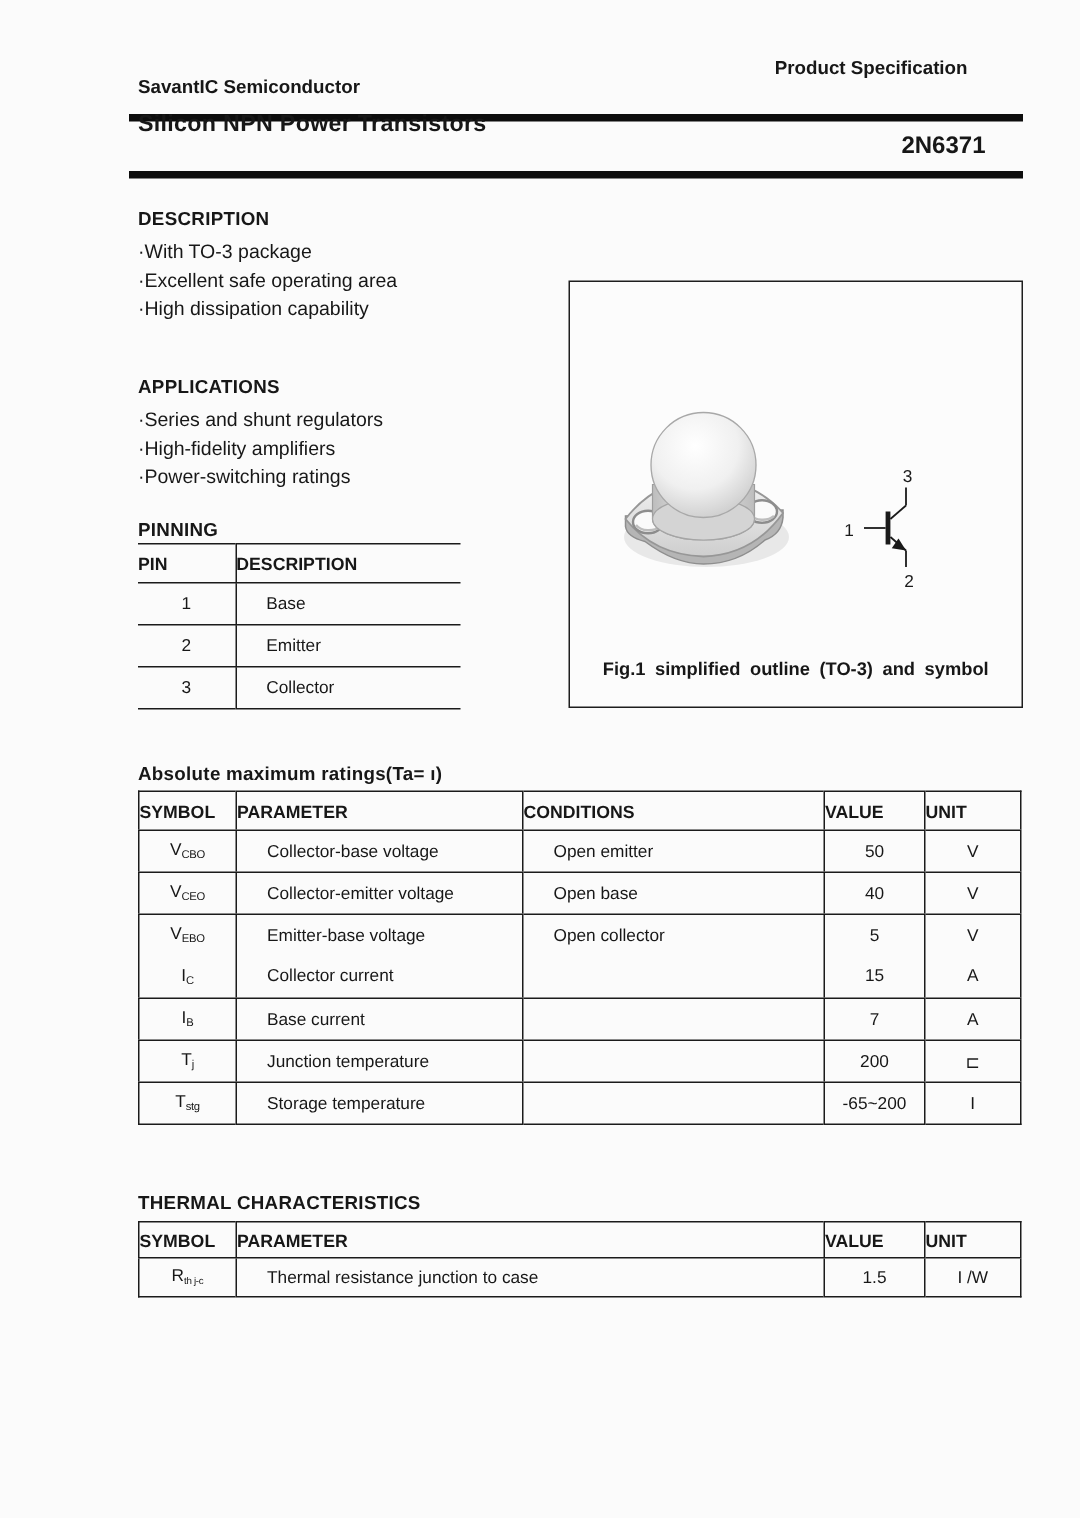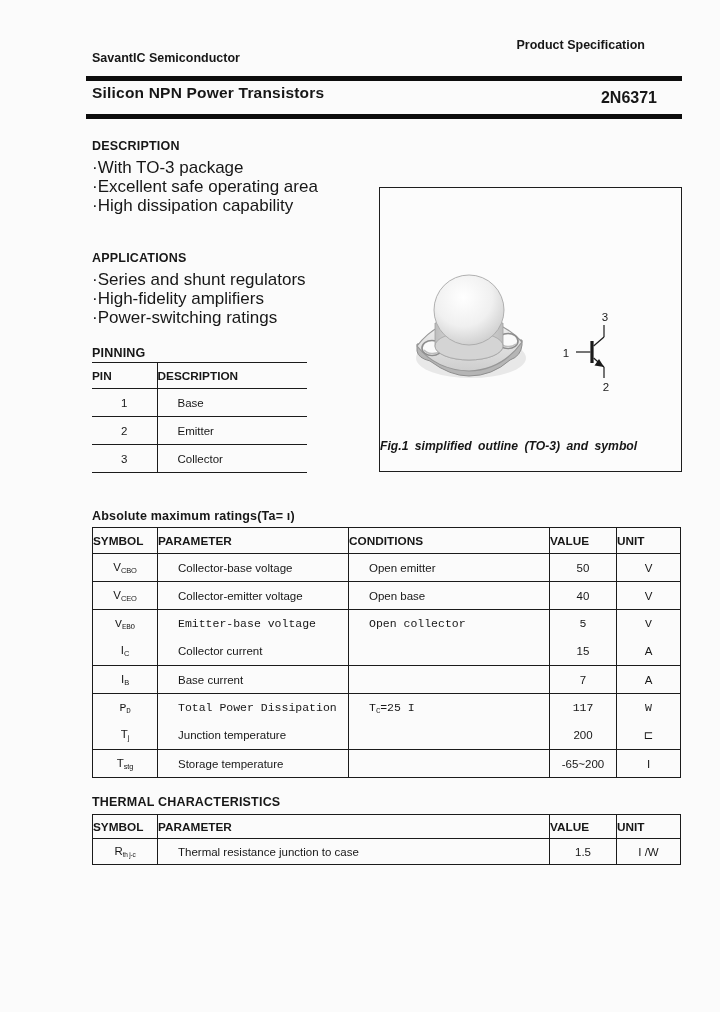--- a/index.html
+++ b/index.html
@@ -9,25 +9,25 @@
     color:#171717;-webkit-font-smoothing:antialiased;
   }
   .page{position:relative;width:720px;height:952px;overflow:hidden;margin-left:24px;}
   .abs{position:absolute;}
 
   .brand{left:68px;top:51px;font-size:12.5px;font-weight:bold;}
   .spec{top:38px;right:99px;font-size:12.5px;font-weight:bold;}
   .rule{left:62px;width:596px;height:5px;background:#0d0d0d;}
   .rule1{top:76px;}
   .rule2{top:114px;}
-  .doc-title{left:68px;top:84px;font-size:15.5px;font-weight:bold;letter-spacing:.2px;}
+  .doc-title{left:68px;top:74px;font-size:15.5px;font-weight:bold;letter-spacing:.2px;}
   .part-no{top:89px;right:87px;font-size:16px;font-weight:bold;}
 
   .sec-h{font-size:12.5px;font-weight:bold;letter-spacing:.2px;}
-  .bullets{font-size:17px;line-height:19px;}
+  .bullets{font-size:13px;line-height:19px;}
 
   
   table{border-collapse:collapse;table-layout:fixed;}
   td,th{padding:0;font-weight:normal;vertical-align:middle;font-size:11.5px;}
   .thead td{font-weight:bold;font-size:11.8px;}
   .ctr{text-align:center;}
   .pl{padding-left:20px;text-align:left;}
   sub{font-size:7.5px;vertical-align:-2px;letter-spacing:-.2px;}
 
   table.pin{left:68px;top:362px;width:215px;border-top:1.4px solid #1b1b1b;border-bottom:1.4px solid #1b1b1b;}
@@ -35,32 +35,32 @@
   table.pin tr:last-child td{border-bottom:none;}
   table.pin td:first-child{border-right:1.4px solid #1b1b1b;}
   table.pin tr{height:28px;}
   table.pin tr.thead{height:26px;}
 
   table.amr{left:68px;top:527px;width:589px;border:1.4px solid #1b1b1b;}
   table.amr td{border-bottom:1.4px solid #1b1b1b;}
   table.amr td + td{border-left:1.4px solid #1b1b1b;}
   table.amr tr{height:28px;}
   table.amr tr.thead{height:26px;}
-  table.amr tr.nb td{border-bottom:none;font-family:Liberation Mono, monospace;}
+  table.amr tr.nb td{border-bottom:none;}
   table.amr tr:last-child td{border-bottom:none;}
 
   table.thm{left:68px;top:814px;width:589px;border:1.4px solid #1b1b1b;}
   table.thm td{border-bottom:1.4px solid #1b1b1b;}
   table.thm td + td{border-left:1.4px solid #1b1b1b;}
   table.thm tr{height:26px;}
   table.thm tr.thead{height:24px;}
   table.thm tr:last-child td{border-bottom:none;}
 
   .figbox{left:355px;top:187px;width:301px;height:283px;border:1.5px solid #1e1e1e;background:#fcfcfc;}
-  .caption{position:absolute;left:0;top:251px;width:100%;text-align:left;font-size:12.2px;font-weight:bold;word-spacing:3px;font-style:italic;}
+  .caption{position:absolute;left:0;top:251px;width:100%;text-align:center;font-size:12.2px;font-weight:bold;word-spacing:3px;}
 </style>
 </head>
 <body>
 
 <div class="page">
 
   <div class="abs brand">SavantIC Semiconductor</div>
   <div class="abs spec">Product Specification</div>
   <div class="abs rule rule1"></div>
   <div class="abs doc-title">Silicon NPN Power Transistors</div>
@@ -202,27 +202,20 @@
       <td class="ctr">15</td>
       <td class="ctr">A</td>
     </tr>
     <tr>
       <td class="ctr"><span>I</span><sub>B</sub></td>
       <td class="pl">Base current</td>
       <td class="pl"></td>
       <td class="ctr">7</td>
       <td class="ctr">A</td>
     </tr>
-    <tr class="nb">
-      <td class="ctr"><span>P</span><sub>D</sub></td>
-      <td class="pl">Total Power Dissipation</td>
-      <td class="pl"><span>T</span><sub>C</sub><span>=25 I</span></td>
-      <td class="ctr">117</td>
-      <td class="ctr">W</td>
-    </tr>
     <tr>
       <td class="ctr"><span>T</span><sub>j</sub></td>
       <td class="pl">Junction temperature</td>
       <td class="pl"></td>
       <td class="ctr">200</td>
       <td class="ctr">⊏</td>
     </tr>
     <tr>
       <td class="ctr"><span>T</span><sub>stg</sub></td>
       <td class="pl">Storage temperature</td>

